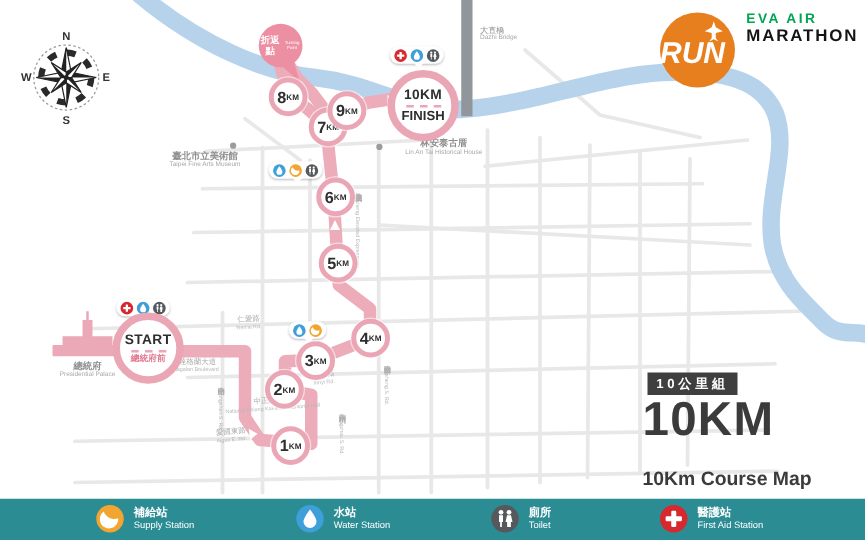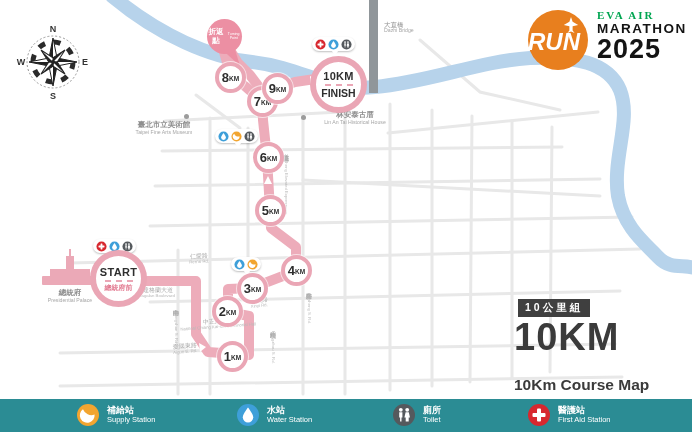--- a/index.html
+++ b/index.html
@@ -41,21 +41,21 @@
   .dot{position:absolute;width:5px;height:5px;border-radius:50%;background:#9c9c9c;}
   
   #legend{position:absolute;left:0;top:399px;width:692px;height:33px;background:#2b8c94;}
   .legend-item{position:absolute;top:4px;display:flex;align-items:center;gap:7px;color:#fff;}
   .legend-item svg{width:24px;height:24px;}
   .legend-text .zh{display:block;font-size:9px;font-weight:bold;line-height:1.2;}
   .legend-text .en{display:block;font-size:7.5px;line-height:1.15;}
   
   #logo{position:absolute;left:527px;top:7px;width:160px;height:70px;}
   #logo-text{position:absolute;left:70px;top:3px;text-align:left;}
-  .brand{font-size:11px;font-weight:bold;color:#00a551;letter-spacing:2px;line-height:1;font-family:Liberation Serif, serif;}
+  .brand{font-size:11px;font-weight:bold;color:#00a551;letter-spacing:2px;line-height:1;}
   .event{font-size:13.5px;font-weight:bold;color:#141414;letter-spacing:1.5px;line-height:1.2;}
   .year{font-size:27px;font-weight:bold;color:#141414;line-height:.95;letter-spacing:1px;}
   
   #course-info{position:absolute;left:514px;top:297px;color:#3b3b3b;}
   .badge{display:inline-block;background:#3f3f3f;color:#fff;font-size:10.5px;font-weight:bold;
     letter-spacing:3px;padding:2px 7px;margin-left:4px;}
   .distance{font-size:38px;font-weight:800;letter-spacing:1px;line-height:1.1;}
   .subtitle{font-size:15.5px;font-weight:bold;line-height:1;margin-top:18px;}
 </style>
 </head>
@@ -190,21 +190,20 @@
     <svg class="abs" style="left:0;top:2px" width="62" height="62" viewBox="0 0 62 62">
       <circle cx="31" cy="31" r="30" fill="#e87f1e"></circle>
       <text x="27" y="41" font-size="24" font-weight="bold" font-style="italic" fill="#fff" text-anchor="middle" font-family="Liberation Sans, sans-serif">RUN</text>
       <g fill="#fff" transform="translate(44,16) scale(0.9)">
         <path d="M0,-9 L1.8,-3.5 L8,0 L1.8,1.5 L1.8,6 L4,9 L0,7.2 L-4,9 L-1.8,6 L-1.8,1.5 L-8,0 L-1.8,-3.5 Z"></path>
       </g>
     </svg>
     <div id="logo-text">
       <div class="brand">EVA AIR</div>
       <div class="event">MARATHON</div>
-      <div class="year">2025</div>
     </div>
   </div>
 
   <div id="course-info">
     <span class="badge">10公里組</span>
     <div class="distance">10KM</div>
     <div class="subtitle">10Km Course Map</div>
   </div>
 
   <span class="dot" style="left:184px;top:114px"></span>

